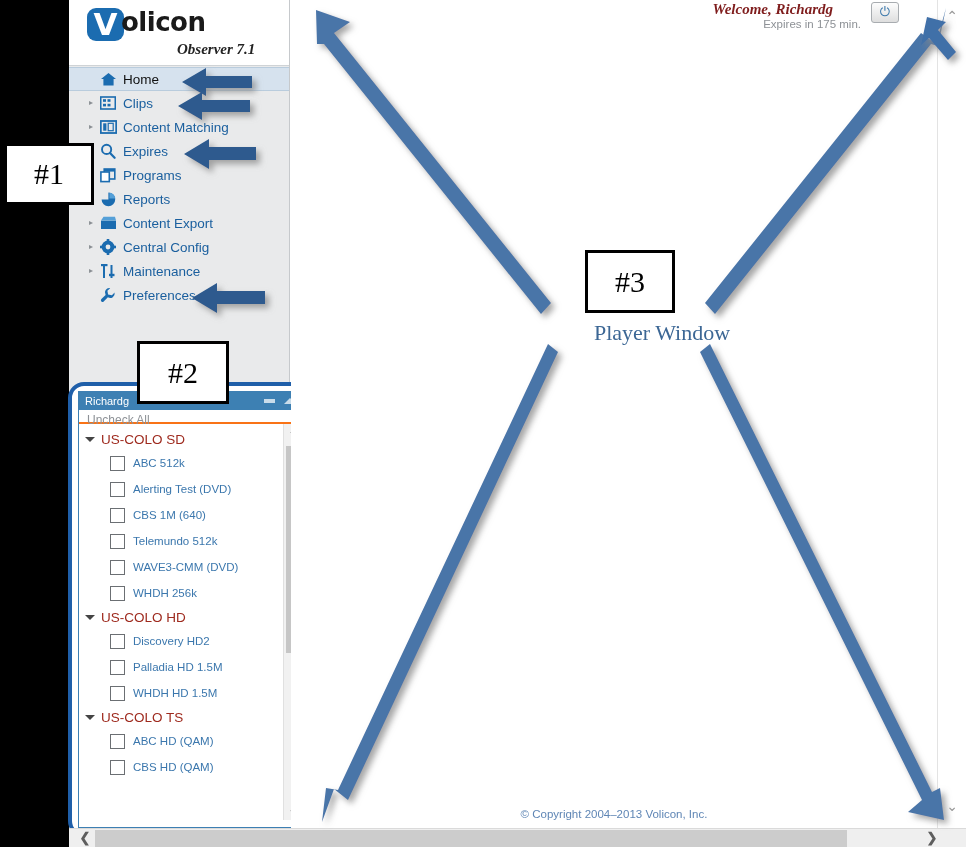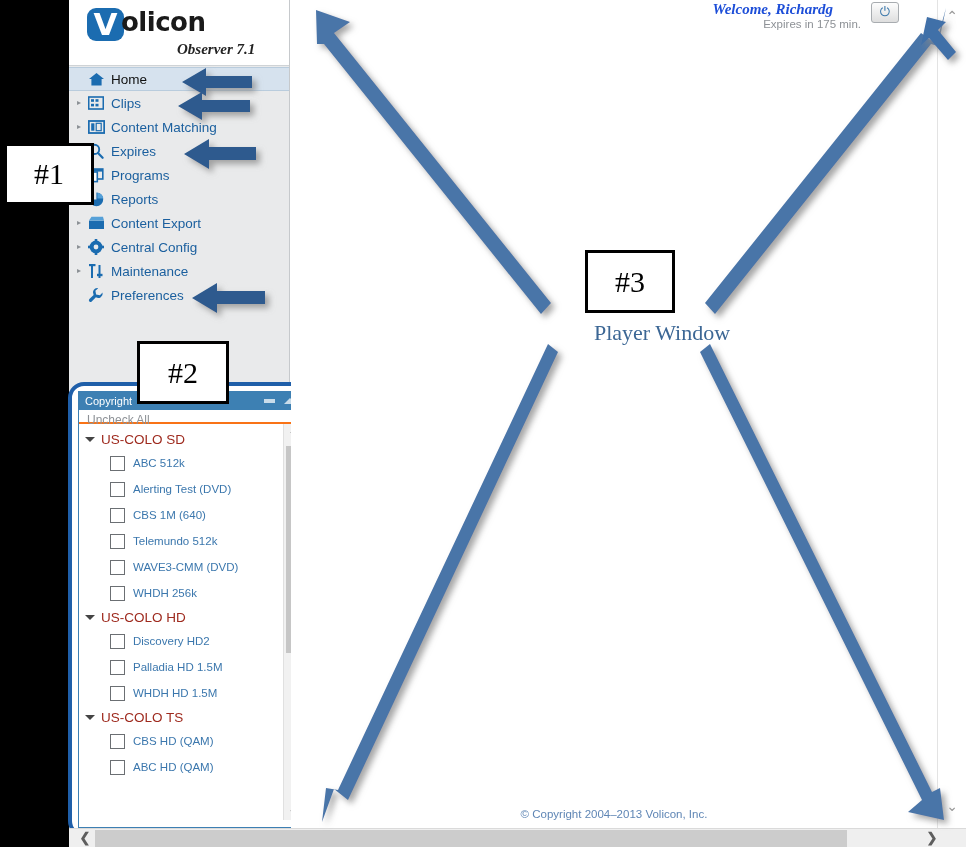--- a/index.html
+++ b/index.html
@@ -75,21 +75,21 @@
   }
 
   .nav { position: absolute; left: 0; top: 67px; width: 220px; }
   .nav-item {
     position: relative;
     height: 24px;
     display: flex;
     align-items: center;
     font-size: 13.5px;
     color: #1a5f9e;
-    padding-left: 4px;
+    padding-left: 16px;
     box-sizing: border-box;
   }
   .nav-item.active {
     background: #d6e2ee;
     border-top: 1px solid #b9ccdd;
     border-bottom: 1px solid #b9ccdd;
     color: #101010;
     font-weight: normal;
   }
   .nav-arrow {
@@ -221,21 +221,21 @@
 
   
   .main {
     position: absolute; left: 291px; top: 0;
     width: 646px; height: 828px;
     background: #ffffff;
   }
   .welcome {
     position: absolute; right: 104px; top: 1px;
     text-align: right;
-    color: #1d4ed8;
+    color: #7f1d1d;
     font-family: "Liberation Serif", serif;
     font-style: italic;
     font-weight: bold;
     font-size: 15px;
     white-space: nowrap;
   }
   .expires {
     position: absolute; right: 76px; top: 18px;
     text-align: right;
     color: #8d9196;
@@ -476,21 +476,21 @@
           </span>
           <span class="nav-label">Preferences</span>
         </div>
       </div>
   </div>
 
   <div class="dash-outer">
     <div class="dash-inner">
 
       <div class="dash-title">
-        <span>Copyright</span>
+        <span>Richardg</span>
         <span class="dash-btns">
           <span class="btn-min"></span>
           <span class="btn-collapse"></span>
         </span>
       </div>
 
       <div class="uncheck-row">
         <div class="uncheck-all">Uncheck All</div>
       </div>
 
@@ -539,25 +539,25 @@
             <div class="chan">
               <span class="chk"></span>
               <span>WHDH HD 1.5M</span>
             </div>
             <div class="grp">
               <span class="grp-tri"></span>
               <span>US-COLO TS</span>
             </div>
             <div class="chan">
               <span class="chk"></span>
+              <span>ABC HD (QAM)</span>
+            </div>
+            <div class="chan">
+              <span class="chk"></span>
               <span>CBS HD (QAM)</span>
-            </div>
-            <div class="chan">
-              <span class="chk"></span>
-              <span>ABC HD (QAM)</span>
             </div>
           </div>
         <div class="dash-sb">
           <div class="sb-arrow up">⌃</div>
           <div class="dash-sb-thumb"></div>
           <div class="sb-arrow down">⌄</div>
         </div>
       </div>
 
     </div>

